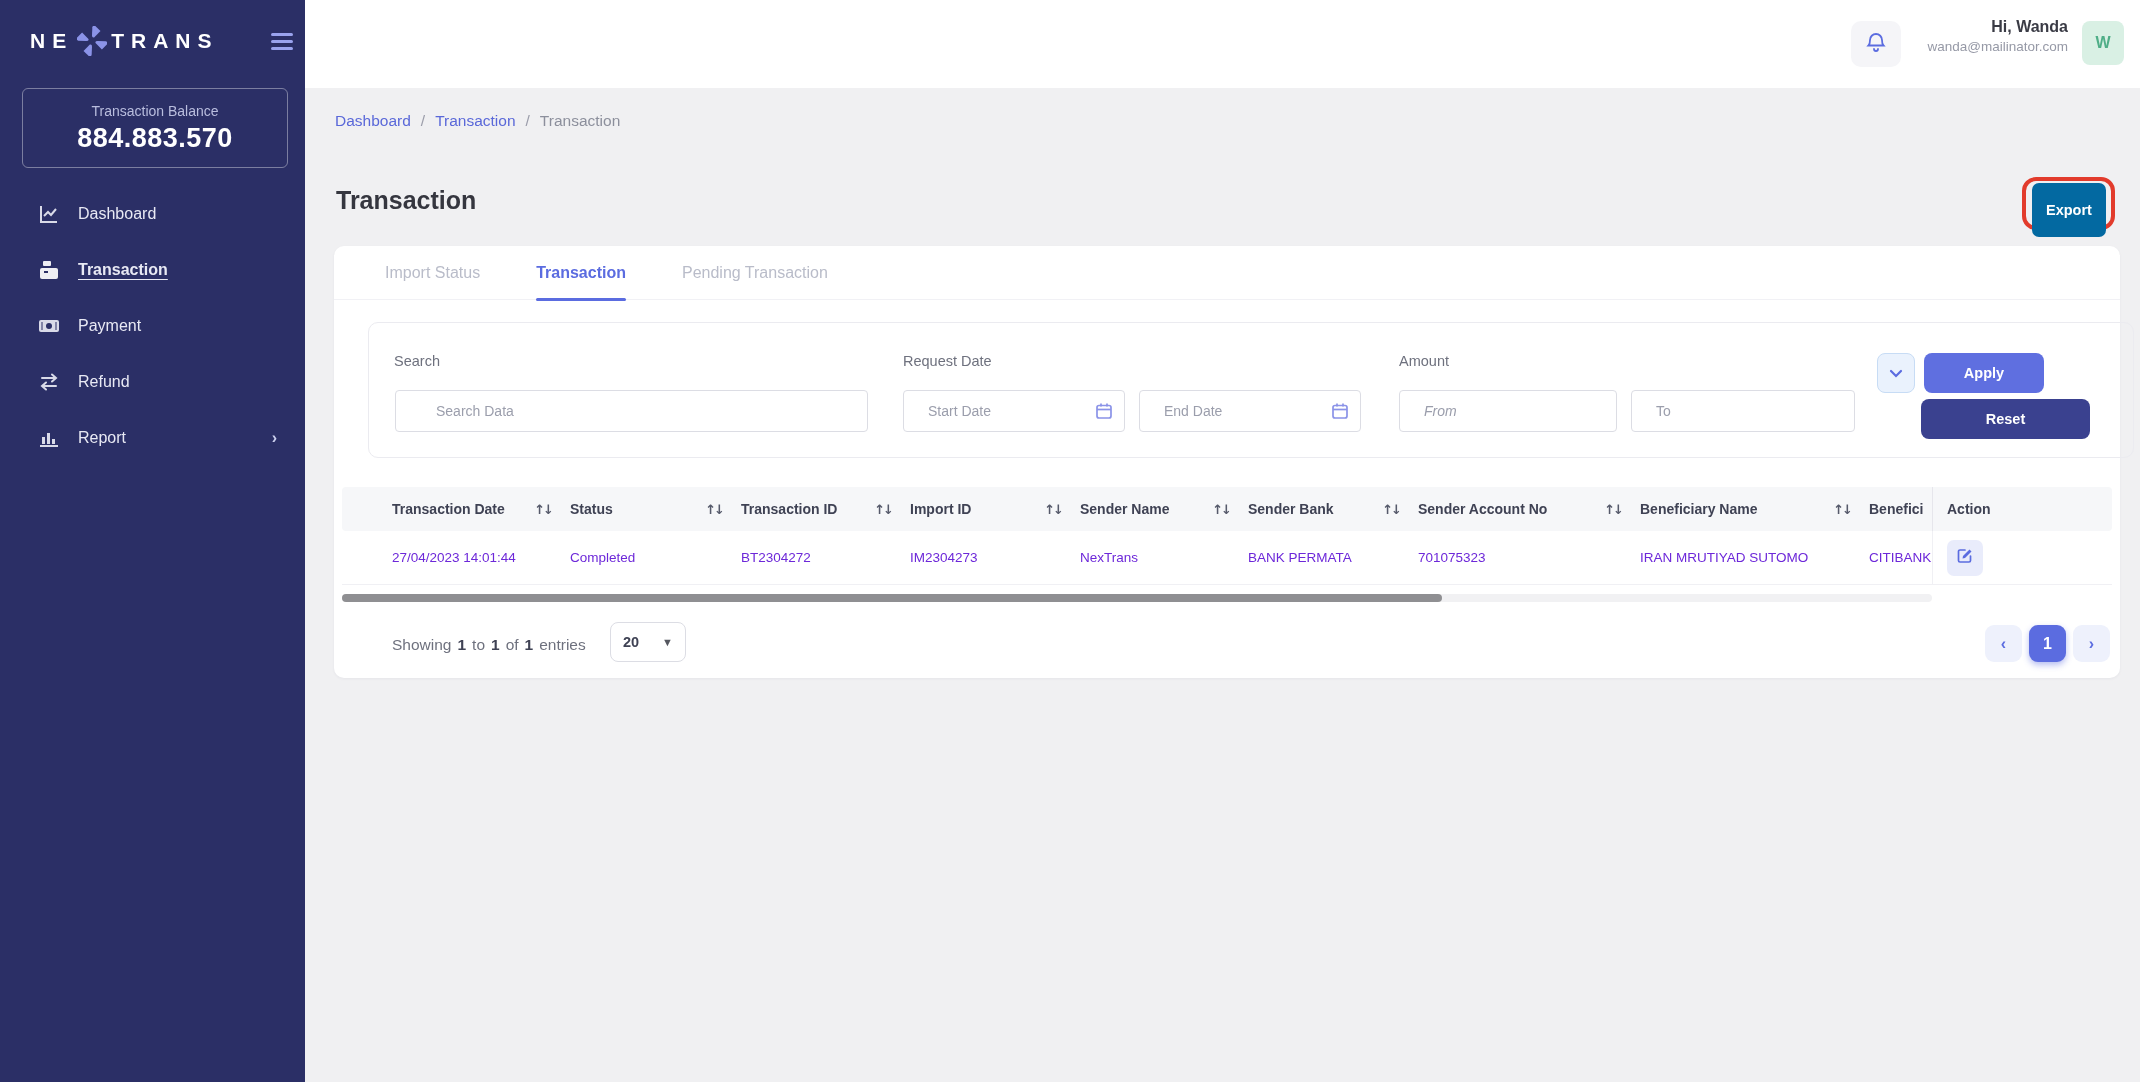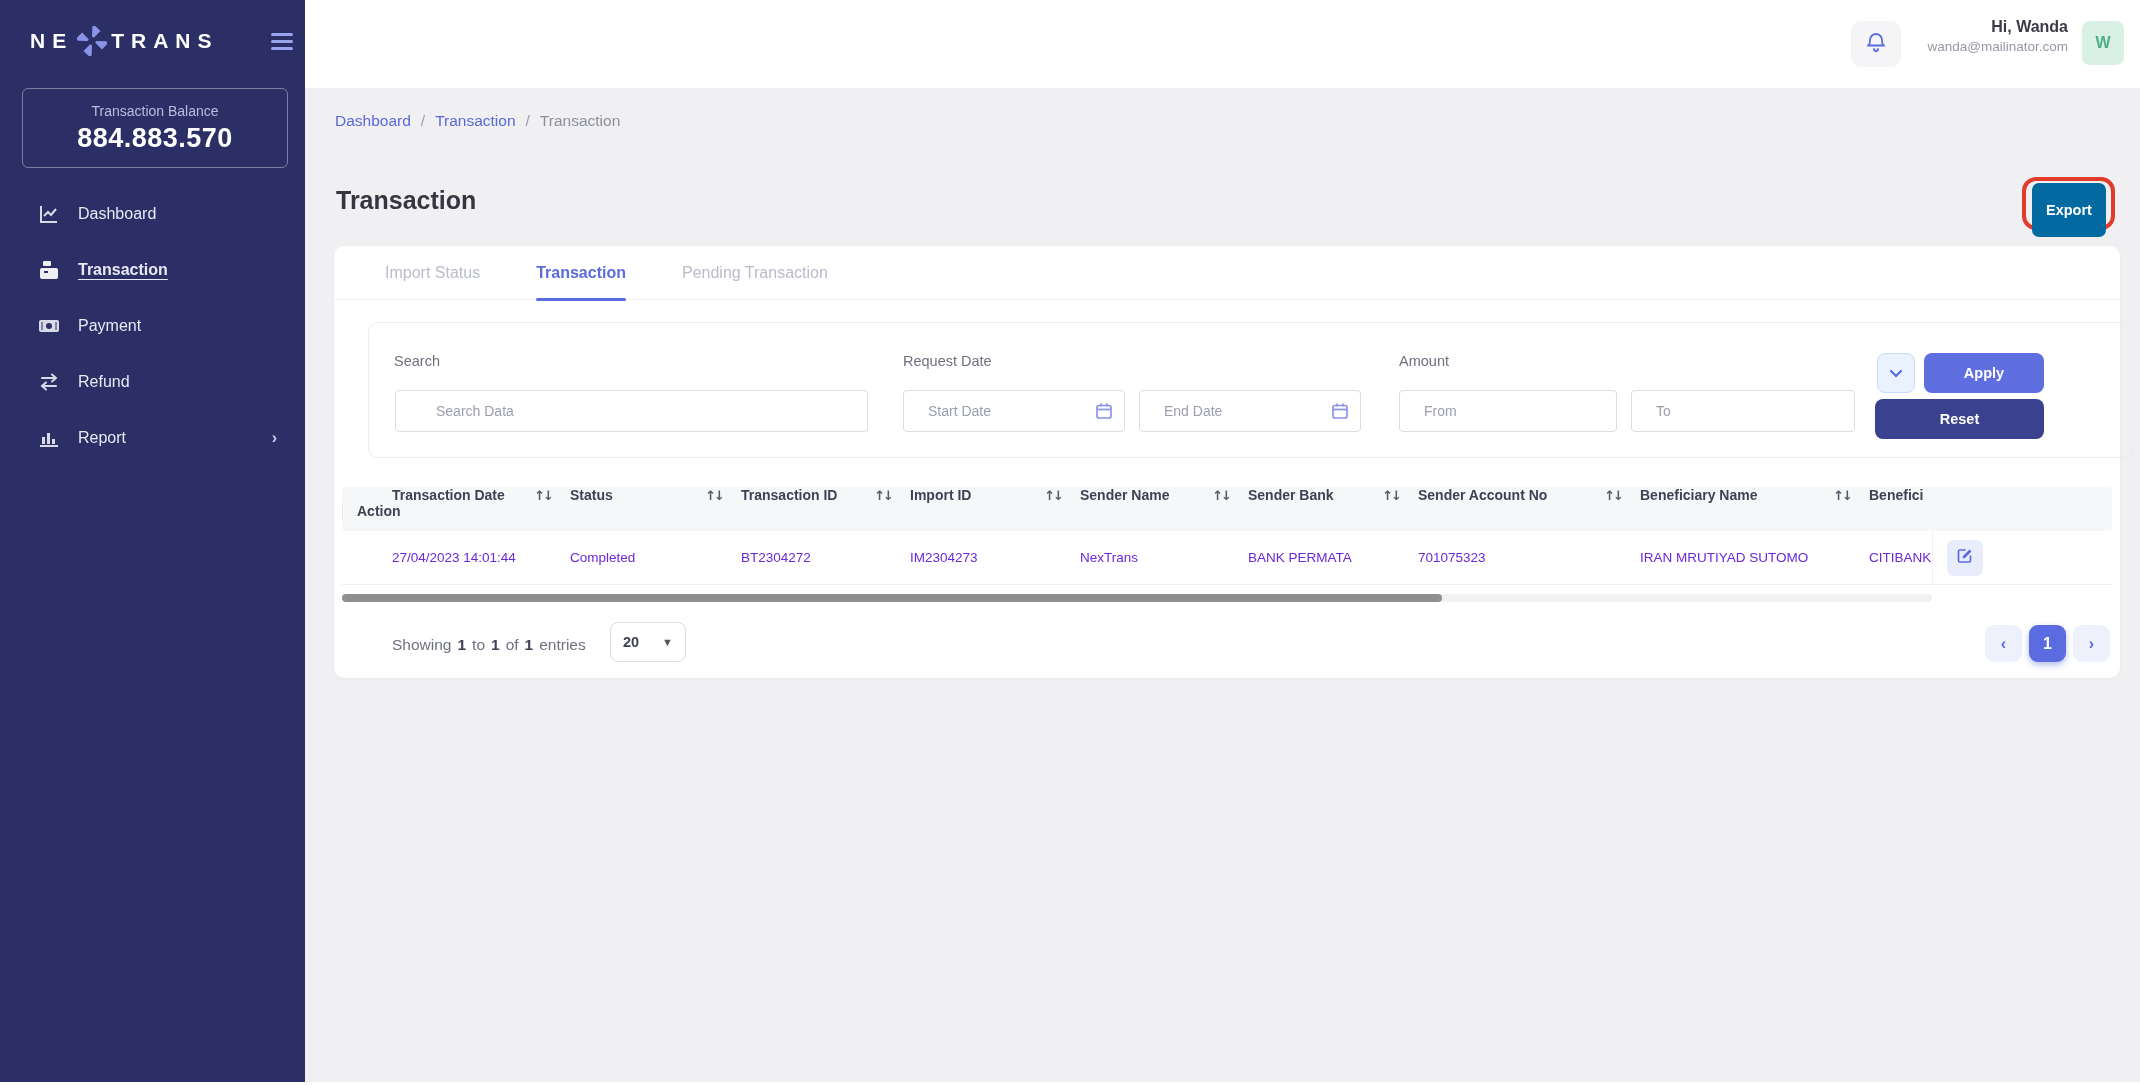--- a/index.html
+++ b/index.html
@@ -51,24 +51,24 @@
   .filter-box { position:absolute; left:34px; top:76px; width:1766px; height:136px; border:1px solid #ebebf0; border-radius:10px; }
   .f-label { position:absolute; font-size:14.5px; color:#6e717e; }
   .f-input { position:absolute; height:42px; border:1px solid #dcdde4; border-radius:4px; font-size:14px; color:#3f4254; padding:0 24px; outline:none; background:#fff; font-family:"Liberation Sans",sans-serif; }
   .f-input::placeholder { color:#9preceq; }
   .f-input::placeholder { color:#9b9eac; }
   .with-icon { padding-left:40px; }
   .search-glass { position:absolute; width:18px; height:18px; }
   .cal-icon { position:absolute; width:18px; height:18px; }
   .collapse-btn { position:absolute; left:1508px; top:30px; width:38px; height:40px; background:#eaf2fd; border:1px solid #c7dcf5; border-radius:8px; display:flex; align-items:center; justify-content:center; cursor:pointer; }
   .apply-btn { position:absolute; left:1555px; top:30px; width:120px; height:40px; background:#5f6fe0; border:none; border-radius:8px; color:#fff; font-size:14.5px; font-weight:bold; cursor:pointer; font-family:"Liberation Sans",sans-serif; }
-  .reset-btn { position:absolute; left:1506px; top:76px; width:169px; height:40px; background:#3a418f; border:none; border-radius:8px; color:#fff; font-size:14.5px; font-weight:bold; cursor:pointer; font-family:"Liberation Sans",sans-serif; }
-
-  
-  .thead { position:absolute; left:8px; top:241px; width:1770px; height:44px; background:#f6f7f9; border-radius:4px; display:flex;flex-direction:column; }
+  .reset-btn { position:absolute; left:1552px; top:76px; width:169px; height:40px; background:#3a418f; border:none; border-radius:8px; color:#fff; font-size:14.5px; font-weight:bold; cursor:pointer; font-family:"Liberation Sans",sans-serif; }
+
+  
+  .thead { position:absolute; left:8px; top:241px; width:1770px; height:44px; background:#f6f7f9; border-radius:4px; display:flex; }
   .t-scroll { display:flex; width:1590px; overflow:hidden; padding-left:50px; }
   .th { display:flex; align-items:center; justify-content:space-between; font-size:14px; font-weight:bold; color:#3f4254; padding-right:18px; flex:0 0 auto; white-space:nowrap; overflow:hidden; }
   .sort { color:#565a6b; font-size:13px; letter-spacing:-2px; cursor:pointer; margin-left:8px; font-family:"DejaVu Sans",sans-serif; }
   .c1{width:178px}.c2{width:171px}.c3{width:169px}.c4{width:170px}.c5{width:168px}.c6{width:170px}.c7{width:222px}.c8{width:229px}.c9{width:63px;padding-right:0}
   .th-action { width:180px; border-left:1px solid #e6e6ec; padding-left:14px; display:flex; align-items:center; font-size:14px; font-weight:bold; color:#3f4254; }
   .trow { position:absolute; left:8px; top:285px; width:1770px; height:54px; display:flex; border-bottom:1px solid #f0f0f4; background:#fff; }
   .td { display:flex; align-items:center; font-size:13.5px; color:#6d28d9; flex:0 0 auto; white-space:nowrap; overflow:hidden; padding-right:18px; }
   .td-action { width:180px; border-left:1px solid #f0f0f4; padding-left:14px; display:flex; align-items:center; }
   .edit-btn { width:36px; height:36px; background:#e9ecfb; border:none; border-radius:7px; display:flex; align-items:center; justify-content:center; cursor:pointer; }
   .hscroll { position:absolute; left:8px; top:348px; width:1590px; height:8px; background:#f1f1f3; border-radius:4px; }
@@ -232,21 +232,21 @@
         <input class="f-input" style="left: 770px; top: 67px; width: 222px;" placeholder="End Date">
         <span class="cal-icon" style="left:962px; top:79px;">
           <svg viewBox="0 0 18 18" width="18" height="18" fill="none" stroke="#8b93e8" stroke-width="1.7">
             <rect x="2" y="3.5" width="14" height="12.5" rx="2"></rect>
               <path d="M2 7.5 h14"></path>
               <path d="M6 1.5 v3 M12 1.5 v3"></path>
           </svg>
         </span>
 
         <label class="f-label" style="left:1030px; top:30px;">Amount</label>
-        <input class="f-input" style="left: 1030px; top: 67px; width: 218px;" placeholder="From">
+        <input class="f-input" style="left: 1030px; top: 67px; width: 218px; font-style: italic;" placeholder="From">
         <input class="f-input" style="left: 1262px; top: 67px; width: 224px;" placeholder="To">
 
         <button class="collapse-btn">
           <span>
             <svg viewBox="0 0 14 9" width="14" height="9" fill="none" stroke="#5b6ce0" stroke-width="2.2" stroke-linecap="round">
                 <path d="M2 2 L7 7 L12 2"></path>
               </svg>
           </span>
         </button>
         <button class="apply-btn">Apply</button>

